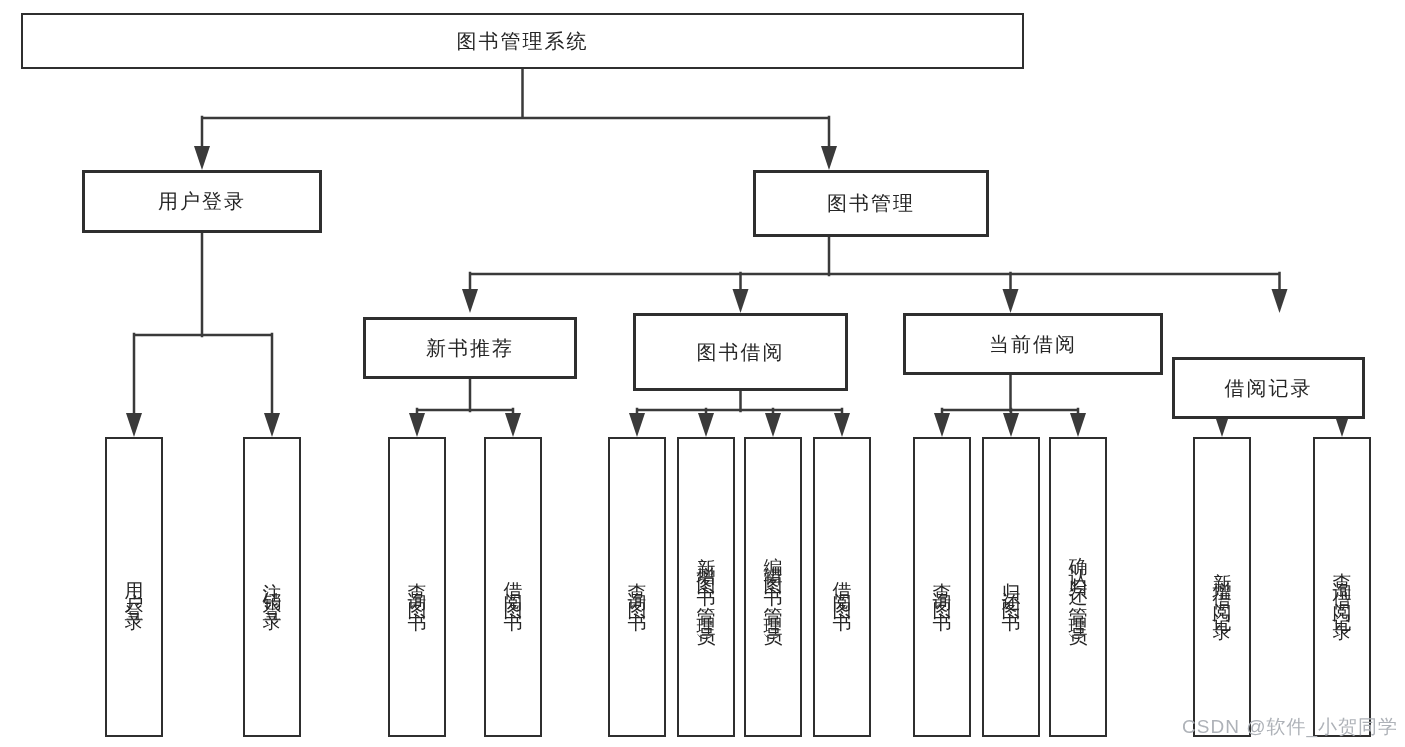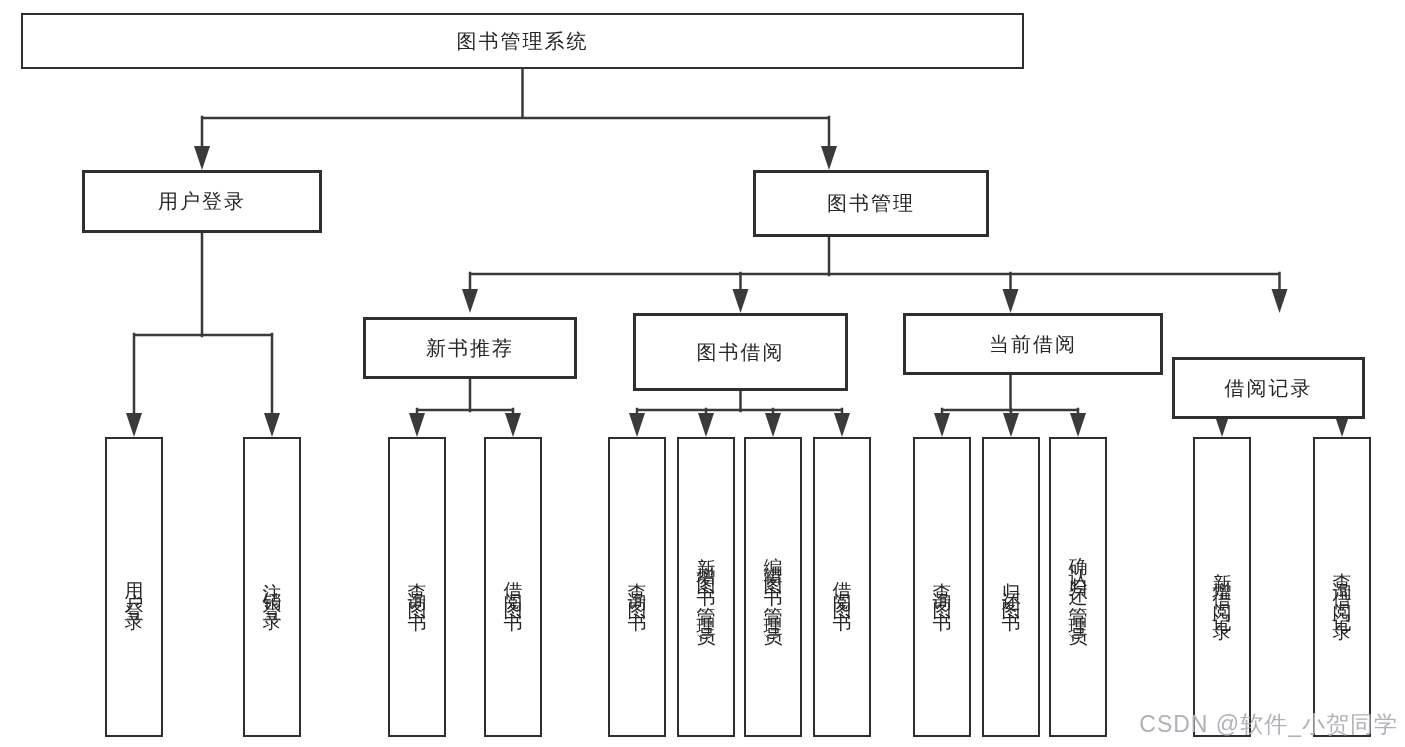--- a/index.html
+++ b/index.html
@@ -33,21 +33,21 @@
   .leaf span{
     writing-mode:vertical-rl;
     text-orientation:mixed;
     font-size:19px;
     letter-spacing:10px;
     line-height:1.15;
   }
   .watermark{
     position:absolute;
     right:7px;bottom:7px;
-    font-size:23px;
+    font-size:19px;
     letter-spacing:1px;
     color:#aeb2b8;
     z-index:5;
     white-space:nowrap;
   }
 </style>
 </head>
 <body>
 
 <div class="canvas">

